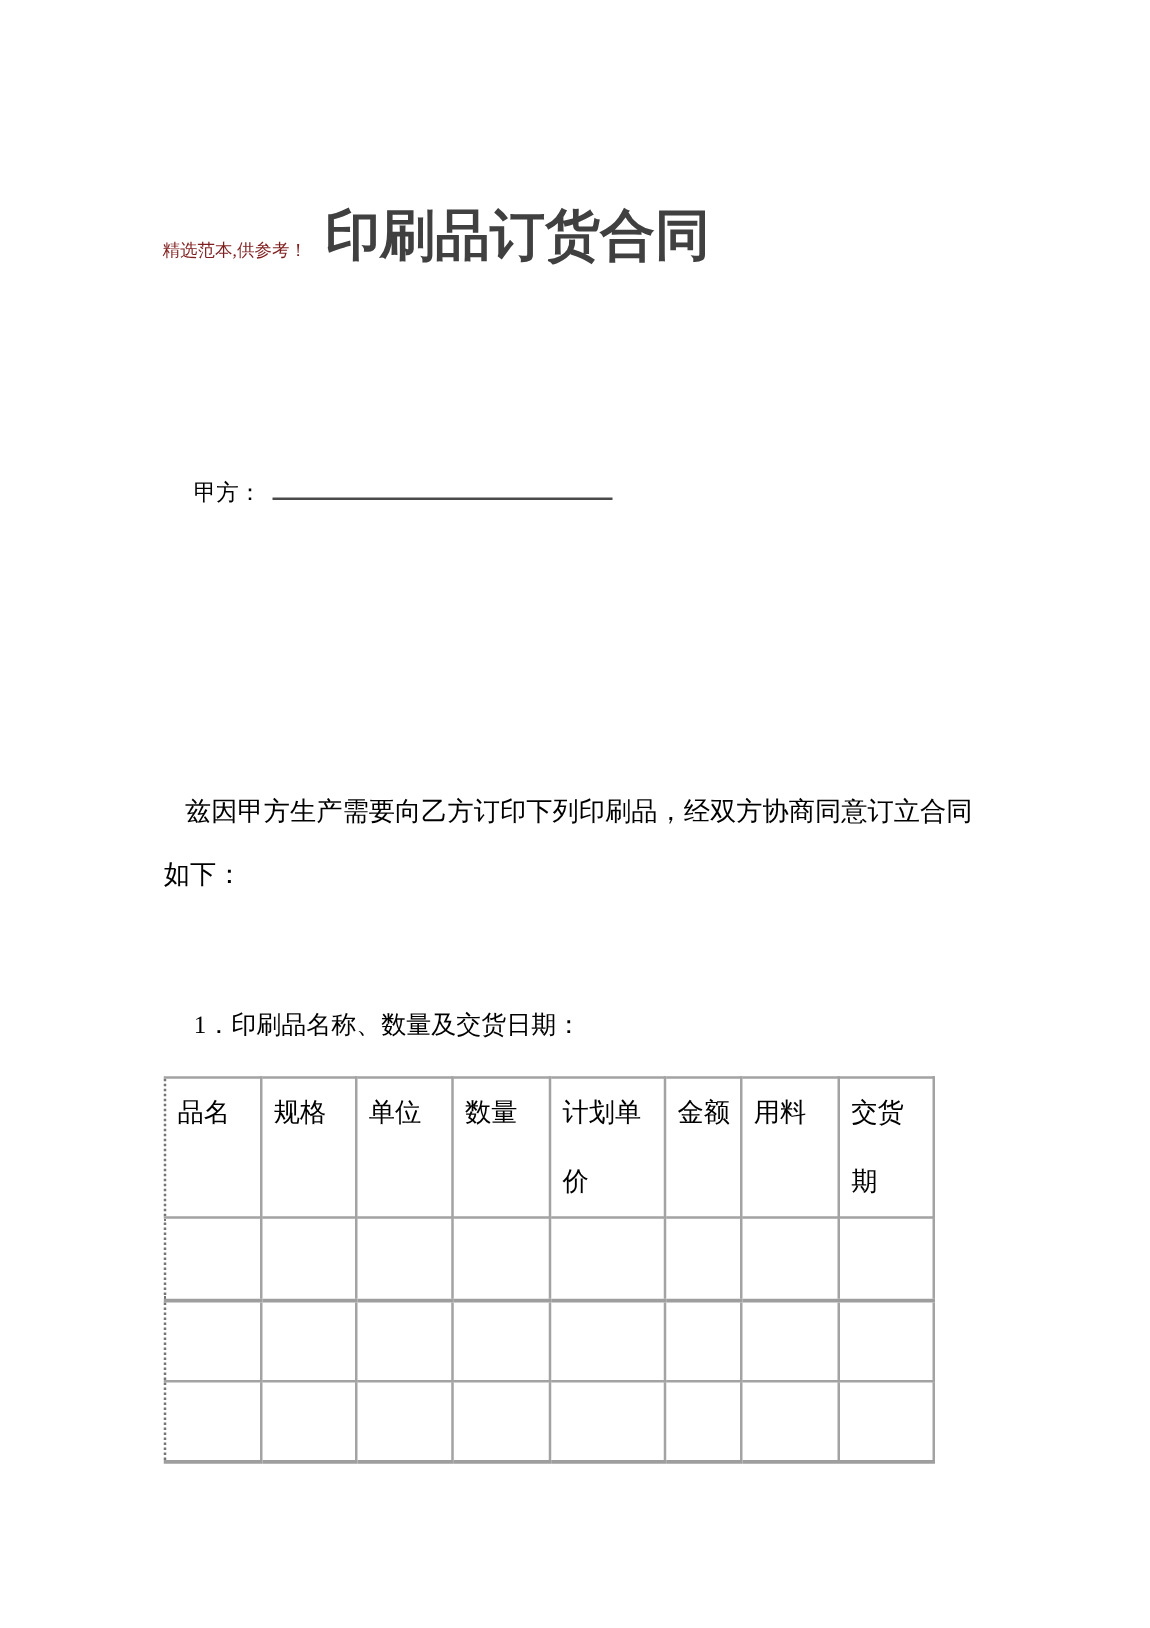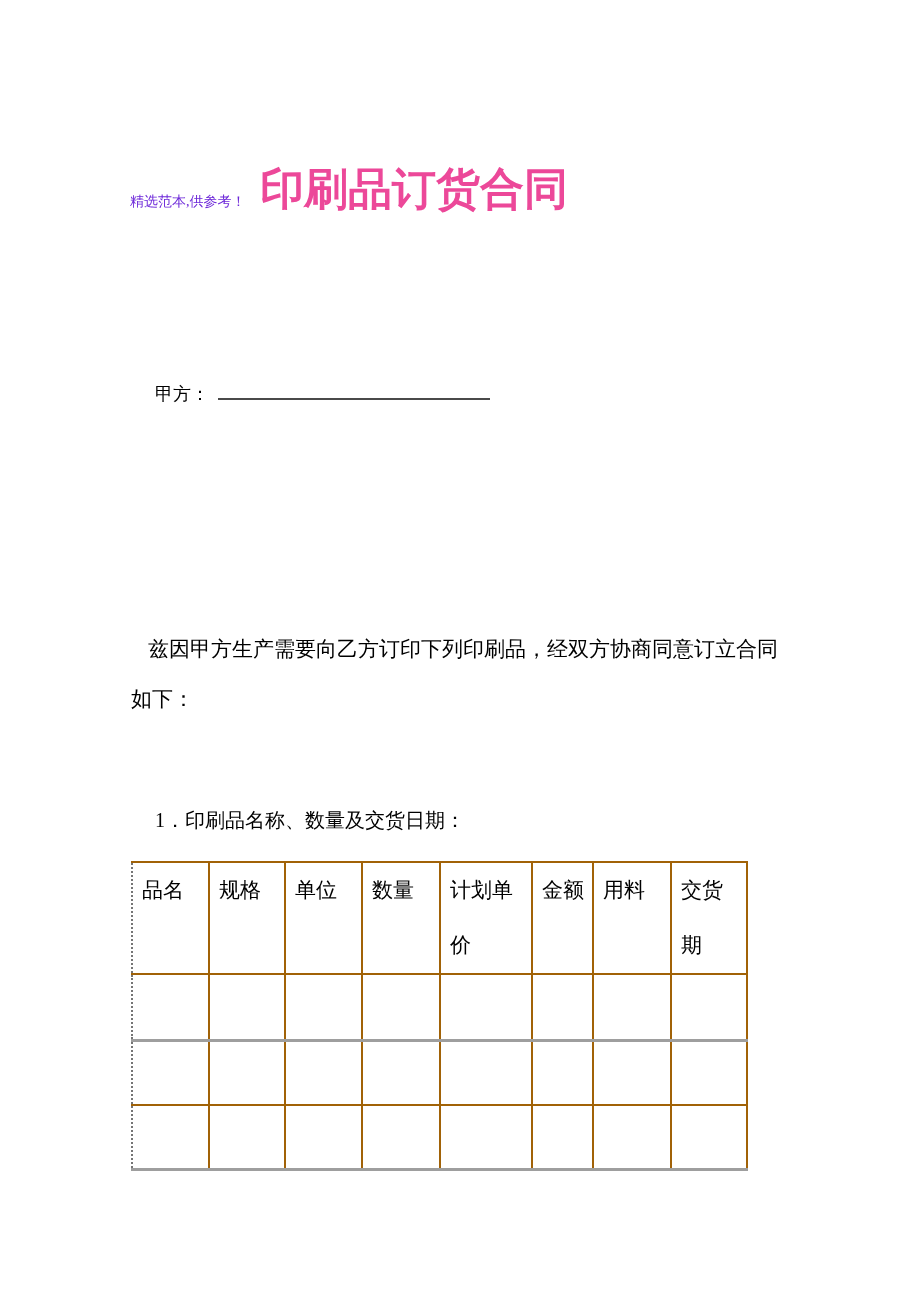--- a/index.html
+++ b/index.html
@@ -14,32 +14,32 @@
     overflow: hidden;
   }
 
   
   .note {
     position: absolute;
     left: 130px;
     top: 194px;
     font-size: 14px;
     line-height: 16px;
-    color: #6d28d9;
+    color: #7f1d1d;
     white-space: nowrap;
   }
   .title {
     position: absolute;
     left: 260px;
     top: 166px;
     font-family: "Liberation Sans", "DejaVu Sans", sans-serif;
     font-weight: bold;
     font-size: 44px;
     line-height: 46px;
-    color: #ec4899;
+    color: #404040;
     white-space: nowrap;
   }
 
   
   .party {
     position: absolute;
     left: 155px;
     font-size: 18px;
     line-height: 24px;
     white-space: nowrap;
@@ -88,21 +88,21 @@
   }
   table.items col.c0 { width: 77px; }
   table.items col.c1 { width: 76px; }
   table.items col.c2 { width: 77px; }
   table.items col.c3 { width: 78px; }
   table.items col.c4 { width: 92px; }
   table.items col.c5 { width: 61px; }
   table.items col.c6 { width: 78px; }
   table.items col.c7 { width: 76px; }
   table.items th, table.items td {
-    border: 2px solid #a16207;
+    border: 2px solid #a3a3a3;
     vertical-align: top;
     text-align: left;
     font-weight: normal;
     padding: 0 4px 0 9px;
   }
   table.items th {
     line-height: 55px;
     white-space: pre-line;
   }
   table.items thead tr { height: 112px; }

